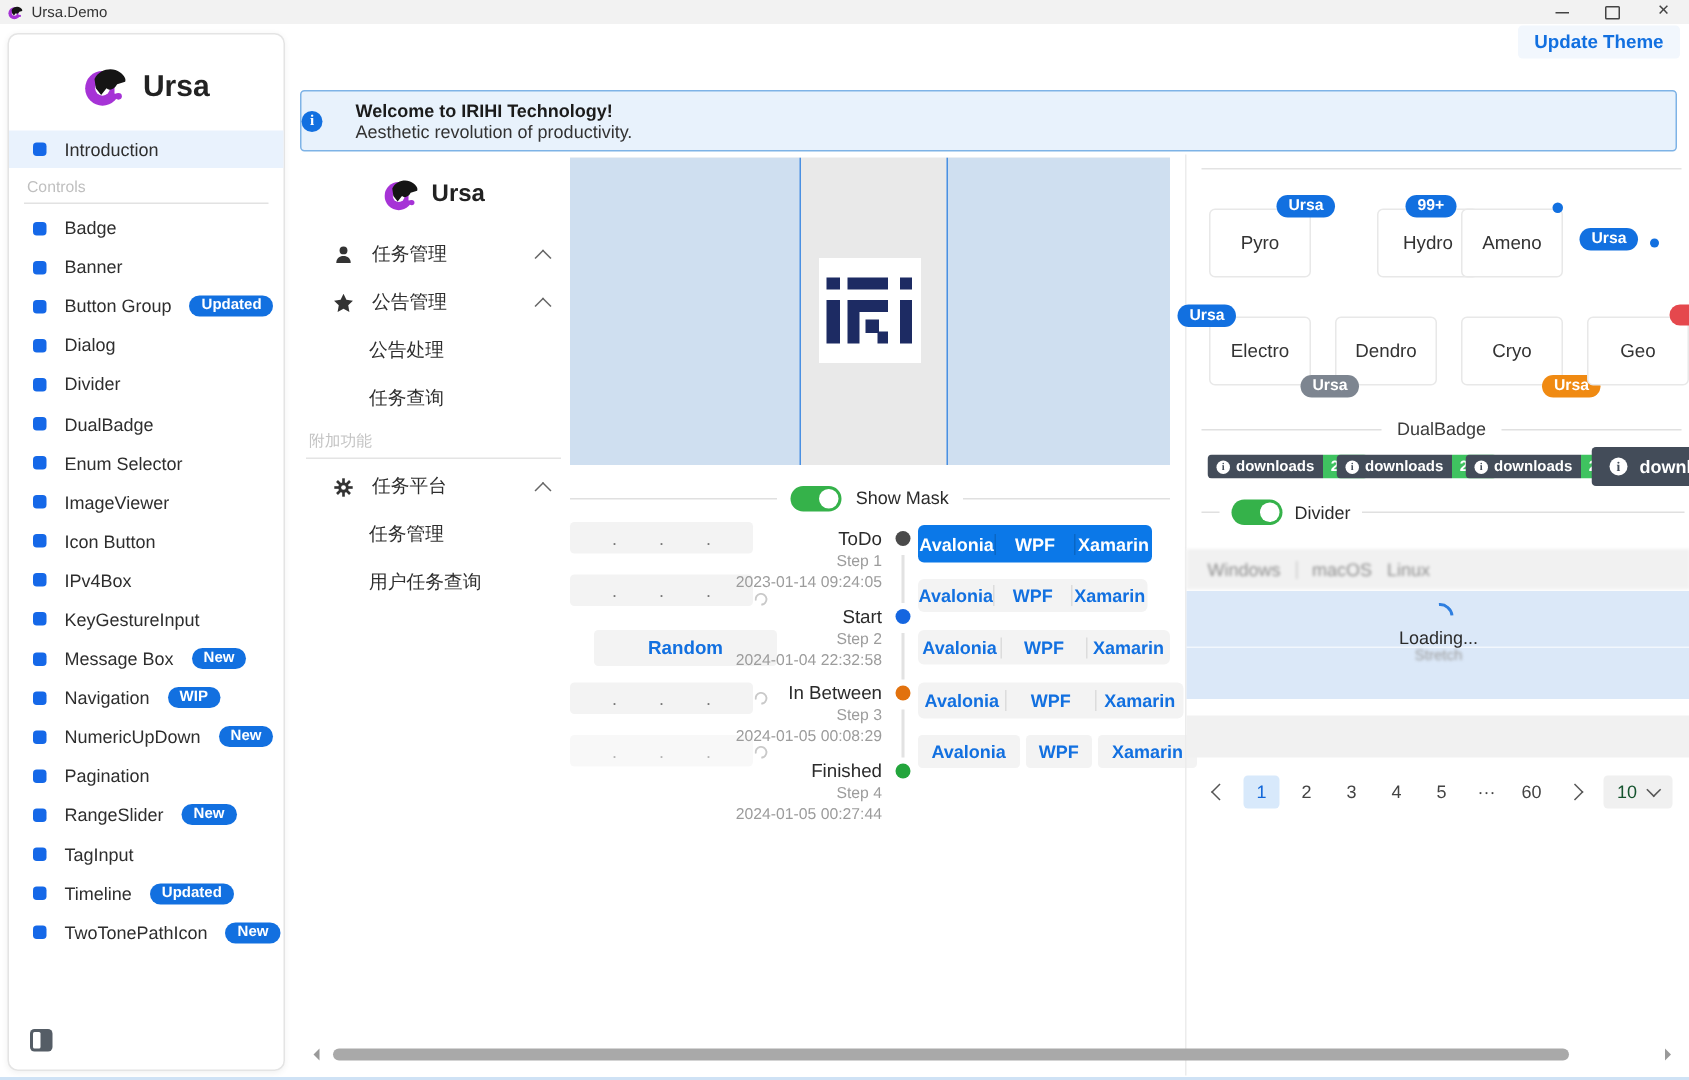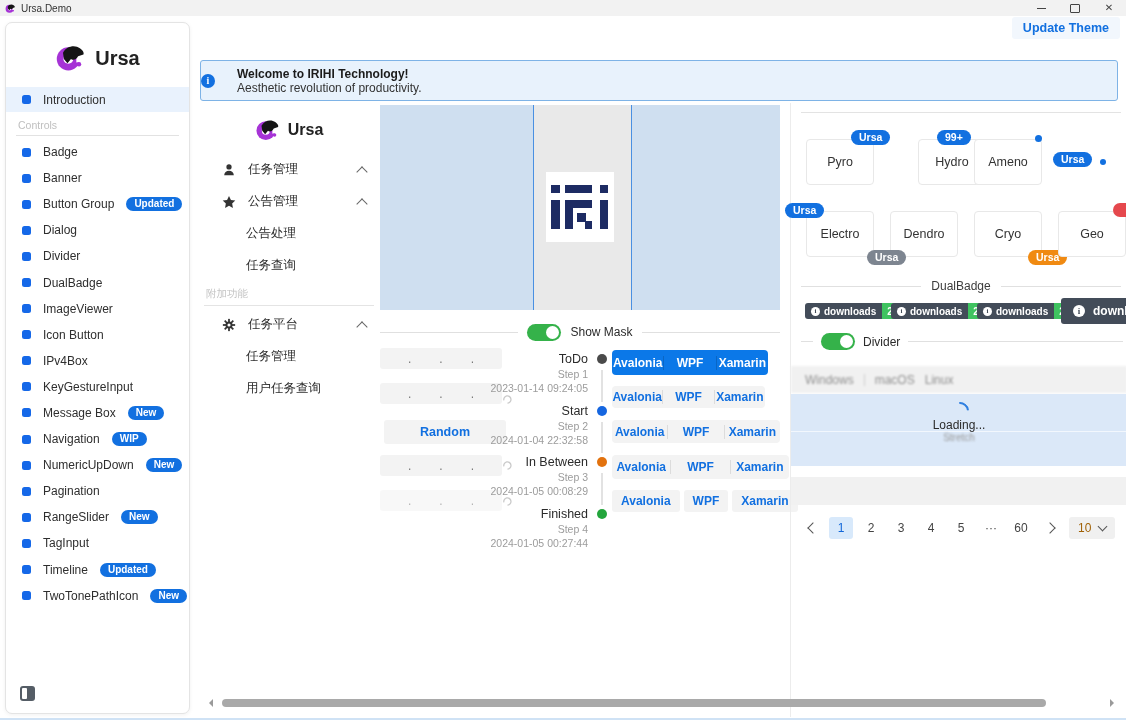--- a/index.html
+++ b/index.html
@@ -61,21 +61,21 @@
   .irlogo i{position:absolute;background:#1d2b63;}
   .showmask{position:absolute;left:0;top:220px;width:400px;height:18px;display:flex;align-items:center;gap:9px;}
   .hline{flex:1;border-top:1px solid #e0e0e0;}
   .toggle{width:34px;height:17px;border-radius:9px;background:#35b24a;position:relative;flex:none;}
   .toggle i{position:absolute;right:2px;top:2px;width:13px;height:13px;border-radius:50%;background:#fff;}
   .sm-label{font-size:12px;color:#2b2b2b;}
   
   .ip4{position:absolute;left:0;width:122px;height:21px;background:#f3f3f3;border-radius:3px;
        display:flex;align-items:center;justify-content:space-evenly;font-size:12px;color:#777;}
   .ip4.dim{opacity:.55;}
-  .randbtn{position:absolute;left:4px;top:317px;width:122px;height:24px;background:#f3f3f3;border-radius:3px;
+  .randbtn{position:absolute;left:16px;top:317px;width:122px;height:24px;background:#f3f3f3;border-radius:3px;
            display:flex;align-items:center;justify-content:center;color:#1270e0;font-weight:bold;font-size:12.5px;}
   .mini-ic{position:absolute;left:123px;width:9px;height:9px;opacity:.45;}
   
   .tl{position:absolute;left:108px;top:249px;width:120px;height:210px;}
   .tl-step{position:absolute;right:0;width:120px;text-align:right;}
   .tl-title{font-size:12.5px;color:#2b2b2b;padding-right:20px;}
   .tl-sub,.tl-time{font-size:10.5px;color:#9c9c9c;padding-right:20px;margin-top:2px;}
   .tl-dot{position:absolute;right:1px;top:2px;width:10px;height:10px;border-radius:50%;}
   .tl-seg{position:absolute;right:5px;width:2px;background:#e2e2e2;}
   
@@ -121,21 +121,21 @@
            border:2px solid transparent;border-top-color:#2f7fe0;transform:rotate(40deg);}
   .loadtxt{position:absolute;left:0;right:0;top:24px;text-align:center;font-size:12px;color:#2b2b2b;}
   .behindtxt{position:absolute;left:0;right:0;top:38px;text-align:center;font-size:10px;color:#9a9a9a;filter:blur(1px);}
   .greybar{position:absolute;left:0;top:374px;width:336px;height:28px;background:#f1f1f1;}
   .pager{position:absolute;left:8px;top:414px;height:22px;display:flex;align-items:center;gap:6px;}
   .pg{min-width:20px;height:22px;display:flex;align-items:center;justify-content:center;font-size:12px;color:#444;border-radius:3px;padding:0 2px;}
   .pg.active{background:#d8e9fb;color:#1166d8;}
   .pchev{width:7px;height:7px;border-top:1.5px solid #555;border-right:1.5px solid #555;}
   .pchev.prev{transform:rotate(-135deg);margin-left:4px;}
   .pchev.next{transform:rotate(45deg);margin-right:2px;}
-  .psize{height:22px;background:#f0f0f0;border-radius:3px;display:flex;align-items:center;gap:8px;padding:0 9px;font-size:12px;color:#a16207;}
+  .psize{height:22px;background:#f0f0f0;border-radius:3px;display:flex;align-items:center;gap:8px;padding:0 9px;font-size:12px;color:#14532d;}
   .caret-dn{width:6px;height:6px;border-right:1.5px solid #555;border-bottom:1.5px solid #555;transform:rotate(45deg);margin-top:-3px;}
   
   .hscroll-thumb{position:absolute;left:222px;top:699px;width:824px;height:8px;border-radius:4px;background:#a9a9a9;}
   .sb-arrow{position:absolute;top:699px;width:0;height:0;border:4px solid transparent;}
   .sb-arrow.left{left:205px;border-right-color:#9a9a9a;}
   .sb-arrow.right{left:1110px;border-left-color:#9a9a9a;}
   .bottom-edge{position:absolute;left:0;bottom:0;width:1126px;height:2px;background:#cfe2f5;}
 </style>
 </head>
 <body>
@@ -200,20 +200,24 @@
         <span class="bullet"></span>
         <span class="slabel">Dialog</span>
       </div>
     <div class="srow">
         <span class="bullet"></span>
         <span class="slabel">Divider</span>
       </div>
     <div class="srow">
         <span class="bullet"></span>
         <span class="slabel">DualBadge</span>
+      </div>
+    <div class="srow">
+        <span class="bullet"></span>
+        <span class="slabel">Enum Selector</span>
       </div>
     <div class="srow">
         <span class="bullet"></span>
         <span class="slabel">ImageViewer</span>
       </div>
     <div class="srow">
         <span class="bullet"></span>
         <span class="slabel">Icon Button</span>
       </div>
     <div class="srow">

